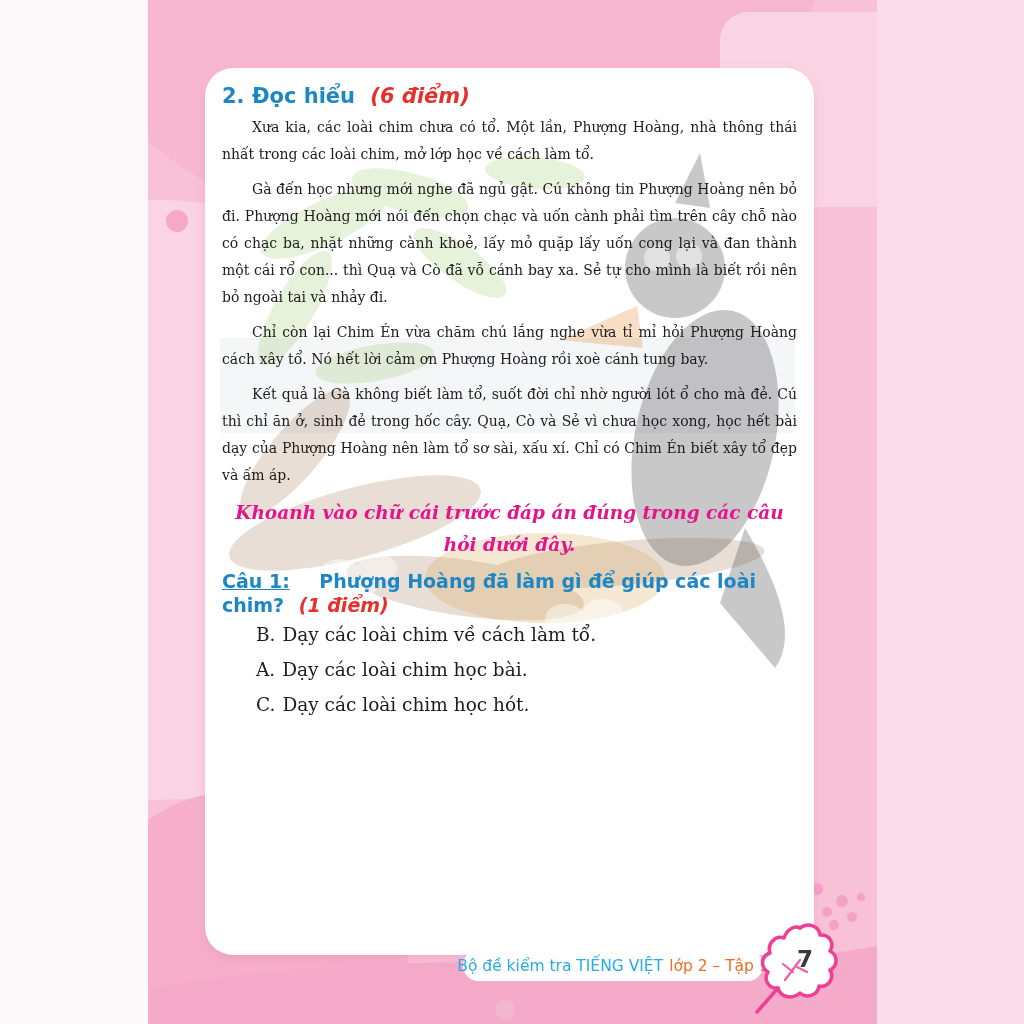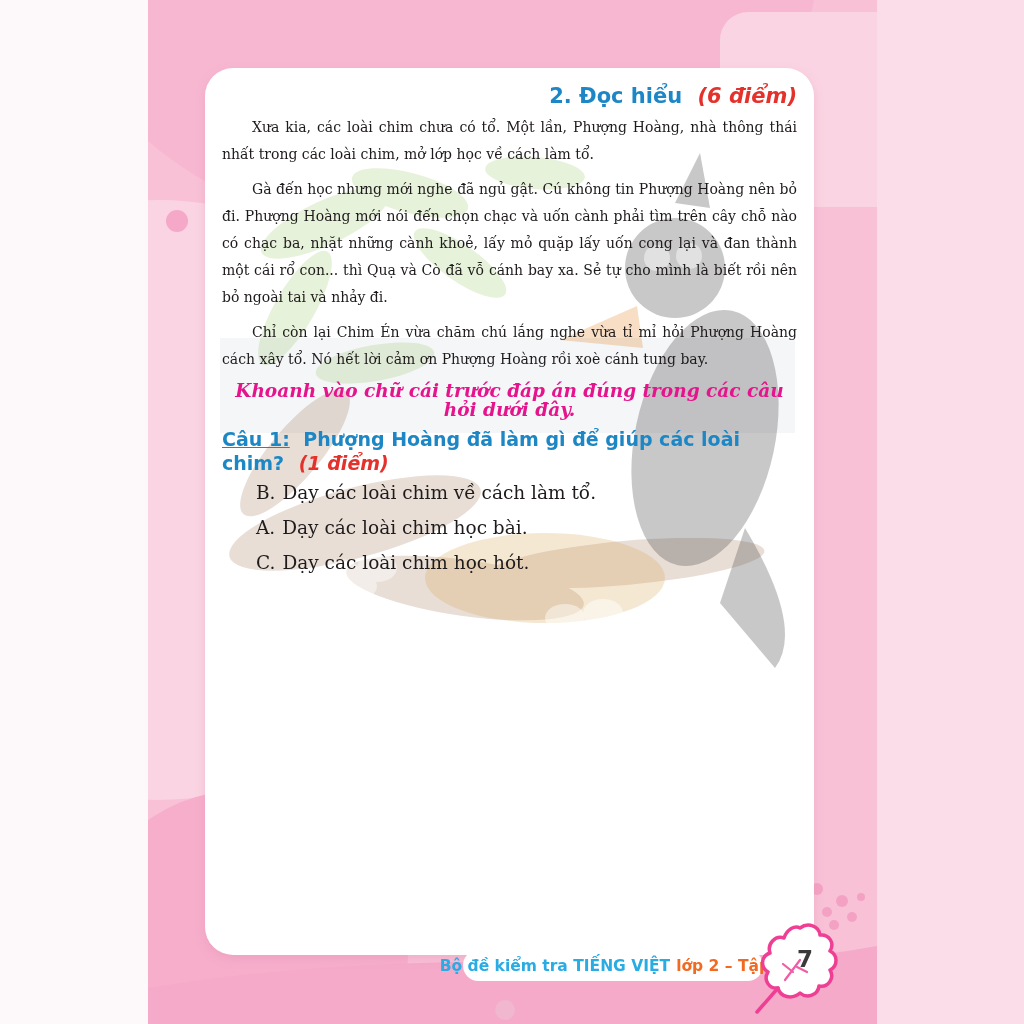--- a/index.html
+++ b/index.html
@@ -21,50 +21,50 @@
   
   .card{
     position:absolute;left:205px;top:68px;width:609px;height:887px;
     background:#ffffff;border-radius:28px;
     box-shadow:0 4px 10px rgba(225,140,175,.35);
     overflow:hidden;
   }
   .card-inner{position:relative;padding:16px 17px 0 17px;z-index:2;}
   .watermark{position:absolute;left:0;top:40px;z-index:1;pointer-events:none;}
   
-  .sec-head{font-family:"DejaVu Sans",sans-serif;font-weight:bold;font-size:21px;line-height:24px;margin:0 0 6px 0;text-align:right;}
+  .sec-head{font-family:"DejaVu Sans",sans-serif;font-weight:bold;font-size:21px;line-height:24px;margin:0 0 6px 0;}
   .sec-label{color:#1d87c6;}
   .points{color:#e5312b;font-style:italic;margin-left:8px;}
   .story-title{
     font-family:"DejaVu Sans",sans-serif;font-weight:bold;font-size:21px;line-height:24px;
     color:#ec108d;text-align:center;letter-spacing:.5px;margin:2px 0 6px 0;
   }
   .body-p{
     font-size:14px;line-height:27px;color:#1f1b1c;text-align:justify;
     text-indent:30px;margin:0 0 8px 0;
   }
   .attribution{
     font-size:18.5px;line-height:24px;color:#1f1b1c;font-style:italic;
     text-align:right;margin:0 4px 6px 0;
   }
   .instruction{
-    font-style:italic;font-weight:bold;font-size:18.5px;line-height:19px;
+    font-style:italic;font-weight:bold;font-size:18.5px;line-height:32px;
     color:#e5148d;text-align:center;margin:0 0 8px 0;
   }
   .q-head{font-family:"DejaVu Sans",sans-serif;font-weight:bold;font-size:19px;line-height:24px;margin:6px 0 4px 0;}
-  .q-label{color:#1d87c6;text-decoration:underline;margin-right:7px;}
+  .q-label{color:#1d87c6;text-decoration:underline;margin-right:23px;}
   .q-text{color:#1d87c6;}
   .opt{font-size:18.5px;line-height:27px;color:#1f1b1c;padding-left:34px;margin:0 0 8px 0;}
   .opt-letter{margin-right:7px;}
   
   .footer-pill{
     position:absolute;left:463px;top:950px;width:300px;height:31px;
     background:#ffffff;border-radius:16px;z-index:5;
     display:flex;align-items:center;justify-content:center;
-    font-family:"DejaVu Sans",sans-serif;font-weight:bold;font-size:15.5px;white-space:nowrap;
+    font-family:"DejaVu Sans",sans-serif;font-weight:normal;font-size:15.5px;white-space:nowrap;
   }
   .footer-series{color:#29abe3;margin-right:6px;}
   .footer-volume{color:#f26a21;}
   .leaf-badge{position:absolute;left:745px;top:920px;width:100px;height:100px;z-index:6;}
   .page-num{
     position:absolute;left:775px;top:946px;width:60px;z-index:7;text-align:center;
     font-family:"DejaVu Sans",sans-serif;font-weight:bold;font-size:23px;color:#3a3a3a;
   }
 </style>
 </head>
@@ -137,20 +137,21 @@
 
       <div class="sec-head">
         <span class="sec-label">2. Đọc hiểu</span>
         <span class="points">(6 điểm)</span>
       </div>
 
 
       <p class="body-p">Xưa kia, các loài chim chưa có tổ. Một lần, Phượng Hoàng, nhà thông thái nhất trong các loài chim, mở lớp học về cách làm tổ.</p>
       <p class="body-p">Gà đến học nhưng mới nghe đã ngủ gật. Cú không tin Phượng Hoàng nên bỏ đi. Phượng Hoàng mới nói đến chọn chạc và uốn cành phải tìm trên cây chỗ nào có chạc ba, nhặt những cành khoẻ, lấy mỏ quặp lấy uốn cong lại và đan thành một cái rổ con... thì Quạ và Cò đã vỗ cánh bay xa. Sẻ tự cho mình là biết rồi nên bỏ ngoài tai và nhảy đi.</p>
       <p class="body-p">Chỉ còn lại Chim Én vừa chăm chú lắng nghe vừa tỉ mỉ hỏi Phượng Hoàng cách xây tổ. Nó hết lời cảm ơn Phượng Hoàng rồi xoè cánh tung bay.</p>
+      <p class="body-p">Kết quả là Gà không biết làm tổ, suốt đời chỉ nhờ người lót ổ cho mà đẻ. Cú thì chỉ ăn ở, sinh đẻ trong hốc cây. Quạ, Cò và Sẻ vì chưa học xong, học hết bài dạy của Phượng Hoàng nên làm tổ sơ sài, xấu xí. Chỉ có Chim Én biết xây tổ đẹp và ấm áp.</p>
 
 
       <div class="instruction">Khoanh vào chữ cái trước đáp án đúng trong các câu hỏi dưới đây.</div>
 
       <div class="q-head">
         <span class="q-label">Câu 1:</span>
         <span class="q-text">Phượng Hoàng đã làm gì để giúp các loài chim?</span>
         <span class="points">(1 điểm)</span>
       </div>
       <div class="opt">

